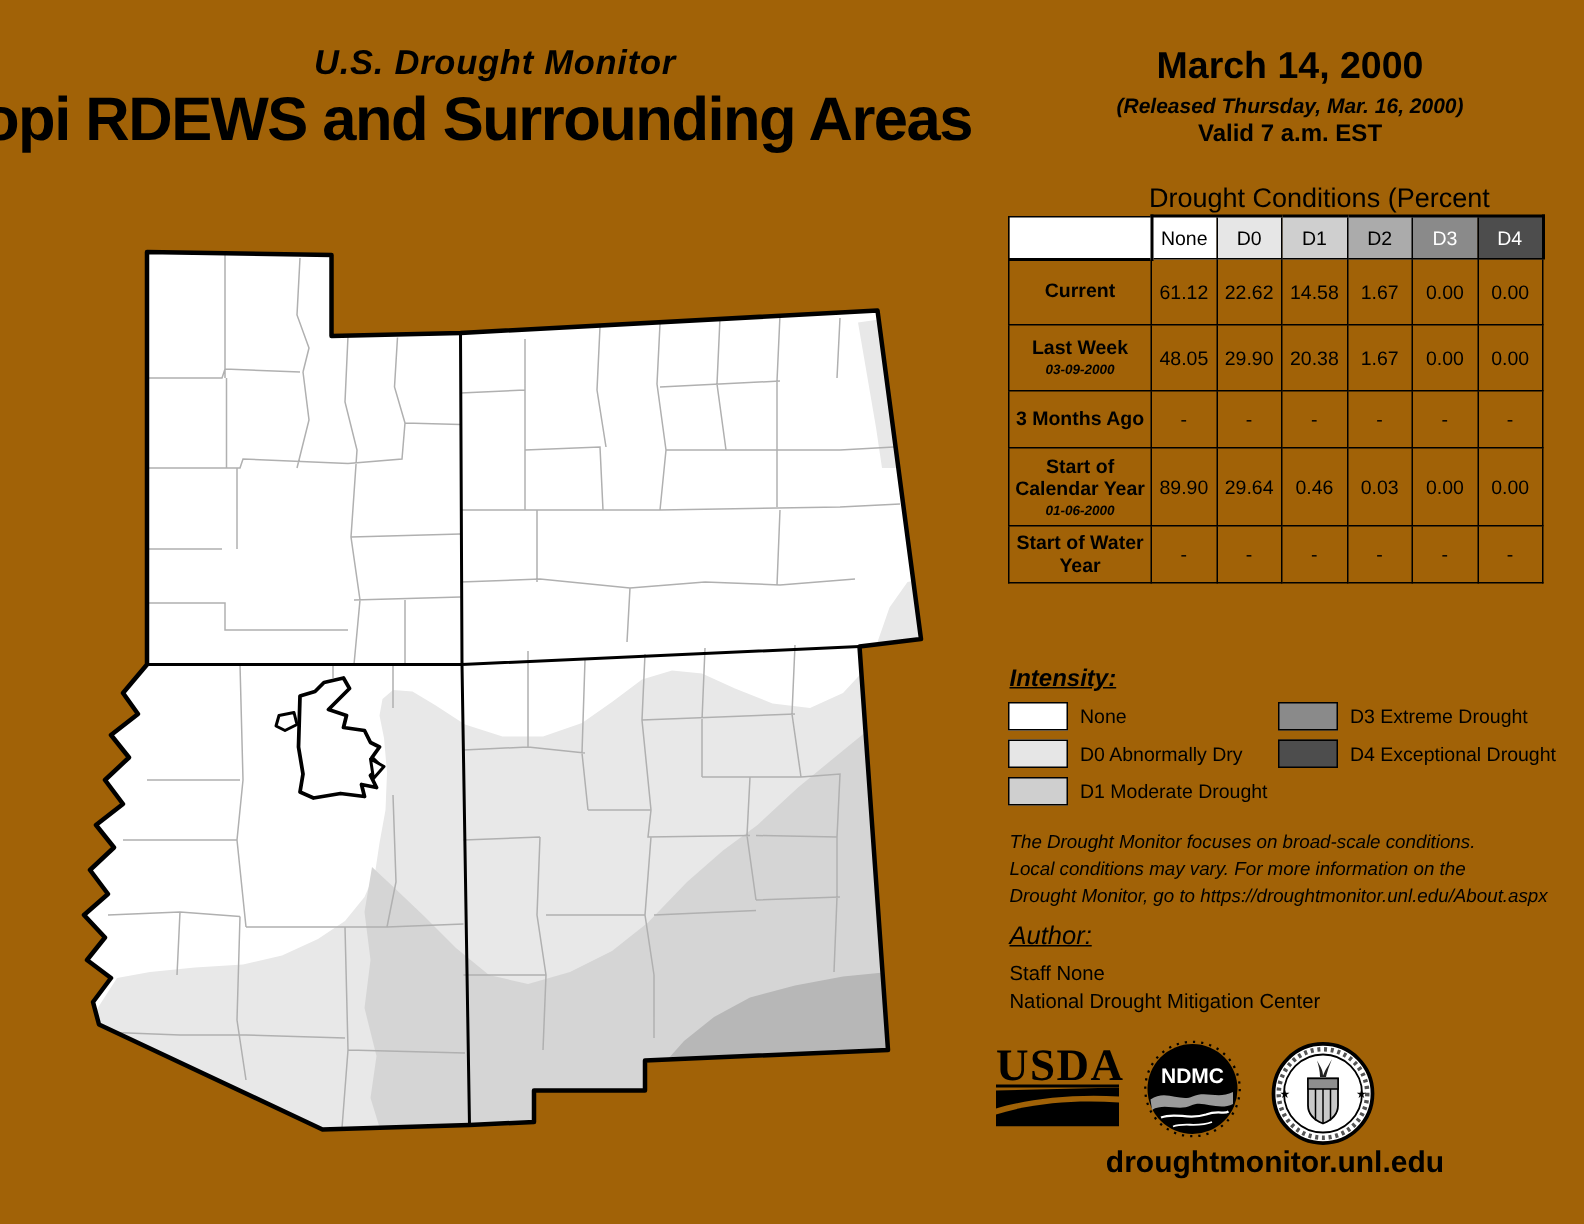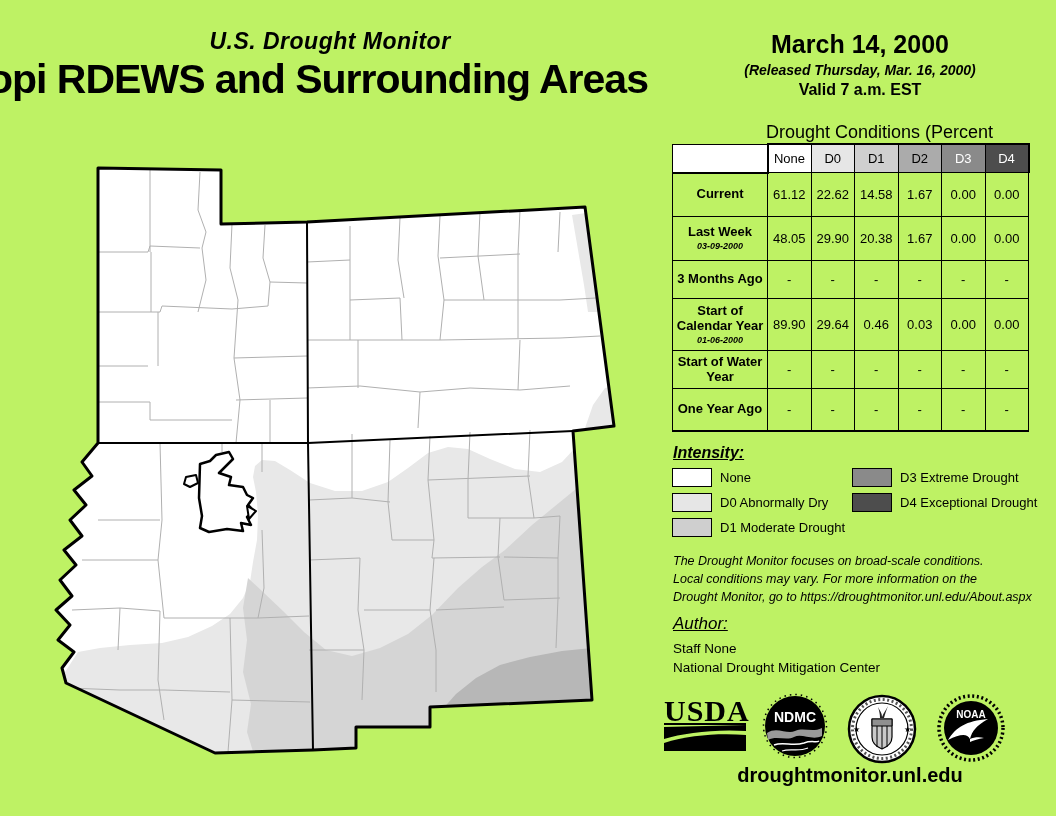--- a/index.html
+++ b/index.html
@@ -1,16 +1,16 @@
 <!DOCTYPE html>
 <html><head>
 <meta charset="utf-8">
 <style>
   html,body{margin:0;padding:0;background:#fff;}
-  .page{position:relative;width:1056px;height:816px;background:#bef264;overflow:hidden;
+  .page{position:relative;width:1056px;height:816px;background:#a16207;overflow:hidden;
         font-family:"Liberation Sans","DejaVu Sans",sans-serif;color:#000;}
 
   
   .monitor-title{position:absolute;left:0;top:28px;width:660px;text-align:center;
     font-size:23px;font-weight:bold;font-style:italic;letter-spacing:.5px;}
   .area-title{position:absolute;left:-12px;top:56px;white-space:nowrap;
     font-size:41px;font-weight:bold;letter-spacing:-1px;}
 
   .date-block{position:absolute;left:700px;top:30px;width:320px;text-align:center;}
   .date-main{font-size:25px;font-weight:bold;}
@@ -191,31 +191,20 @@
     <th class="rl">
             <div>Start of Water Year</div>
           </th>
     <td>-</td>
     <td>-</td>
     <td>-</td>
     <td>-</td>
     <td>-</td>
     <td class="lastcol">-</td>
   </tr>
-  <tr class="r5 lastrow">
-    <th class="rl">
-            <div>One Year Ago</div>
-          </th>
-    <td>-</td>
-    <td>-</td>
-    <td>-</td>
-    <td>-</td>
-    <td>-</td>
-    <td class="lastcol">-</td>
-  </tr>
 </tbody>
     </table>
 
 <div class="intensity-head">Intensity:</div>
 <div class="legend">
   <div class="leg-col c1">
     <div class="leg-item">
       <span class="swatch" style="background-color: rgb(255, 255, 255);"></span>
       <span class="leg-label">None</span>
     </div>
@@ -273,26 +262,17 @@
       <circle cx="36" cy="36" r="26" fill="#fff" stroke="#000" stroke-width="1.2"></circle>
       <circle cx="36" cy="36" r="29.5" fill="none" stroke="#555" stroke-width="3" stroke-dasharray="2,2.5"></circle>
       <text x="7" y="39" font-size="8" fill="#000" font-family="DejaVu Sans, sans-serif">★</text>
       <text x="58" y="39" font-size="8" fill="#000" font-family="DejaVu Sans, sans-serif">★</text>
       <path d="M32,14 C34,18 36,20 36,24 C38,19 40,17 42,13 C40,18 39,21 38,25 L34,25 C34,21 33,17 32,14 Z" fill="#222"></path>
       <path d="M26,26 L46,26 L46,44 C46,50 41,54 36,56 C31,54 26,50 26,44 Z" fill="#c9c9c9" stroke="#000" stroke-width="1.2"></path>
       <path d="M26,26 L46,26 L46,33 L26,33 Z" fill="#8f8f8f" stroke="#000" stroke-width="1"></path>
       <path d="M31,33 L31,54 M36,33 L36,56 M41,33 L41,54" stroke="#000" stroke-width="1" fill="none"></path>
     </svg>
   </div>
-  <div class="logo noaa">
-    <svg width="70" height="70" viewBox="0 0 70 70">
-      <circle cx="35" cy="35" r="27" fill="#000"></circle>
-      <circle cx="35" cy="35" r="32" fill="none" stroke="#000" stroke-width="3.5" stroke-dasharray="2,2.6"></circle>
-      <text x="35" y="25" text-anchor="middle" font-size="10" font-weight="bold" fill="#fff" font-family="Liberation Sans, sans-serif">NOAA</text>
-      <path d="M12,47 C20,34 30,28 52,26 C40,33 36,38 34,46 C31,40 24,41 12,47 Z" fill="#fff"></path>
-      <path d="M34,46 C38,44 44,44 48,45 C42,46 38,47 34,49 Z" fill="#fff"></path>
-    </svg>
-  </div>
 </div>
 
 <div class="footer-url">droughtmonitor.unl.edu</div>
 
 </div>
 
 </body></html>

